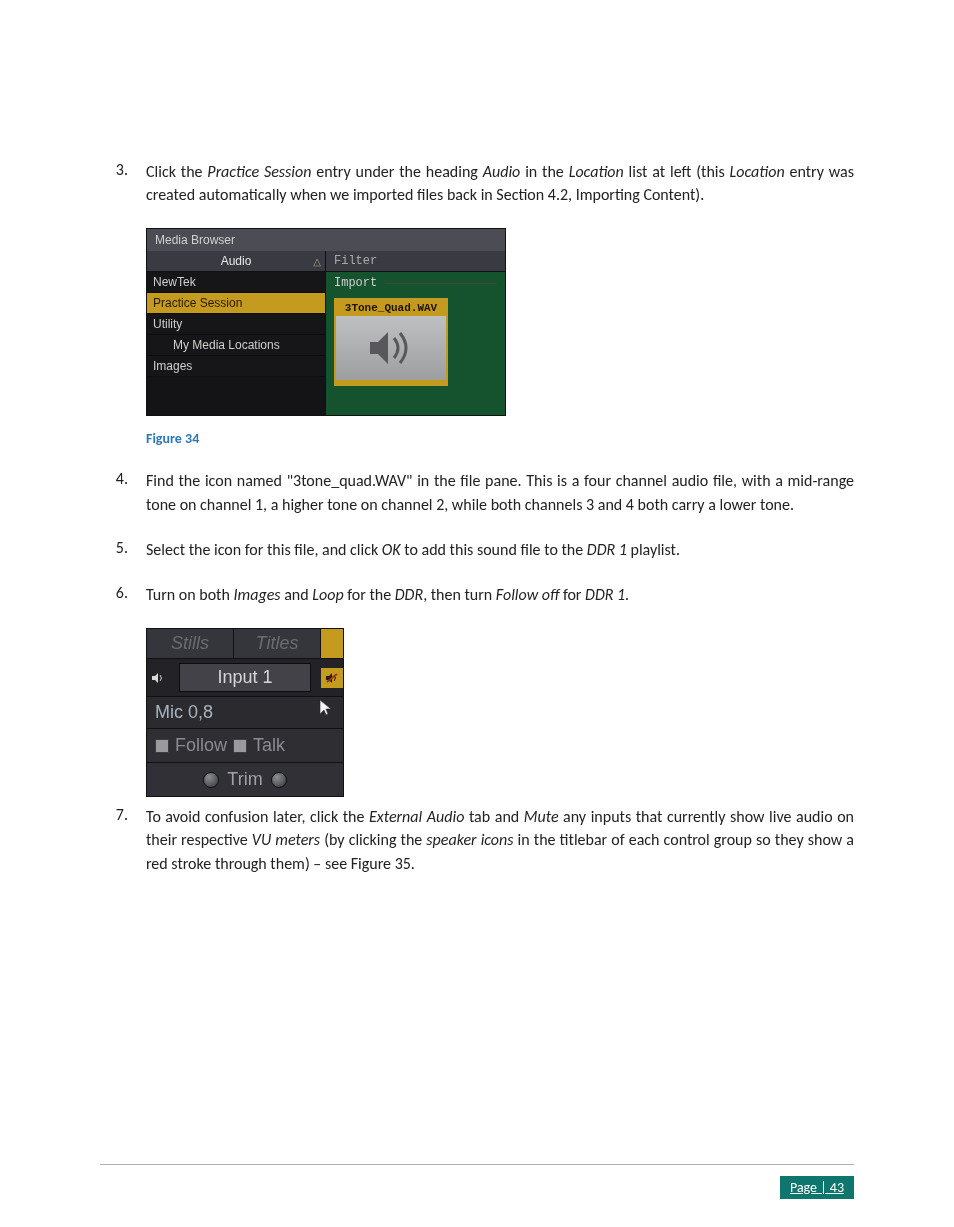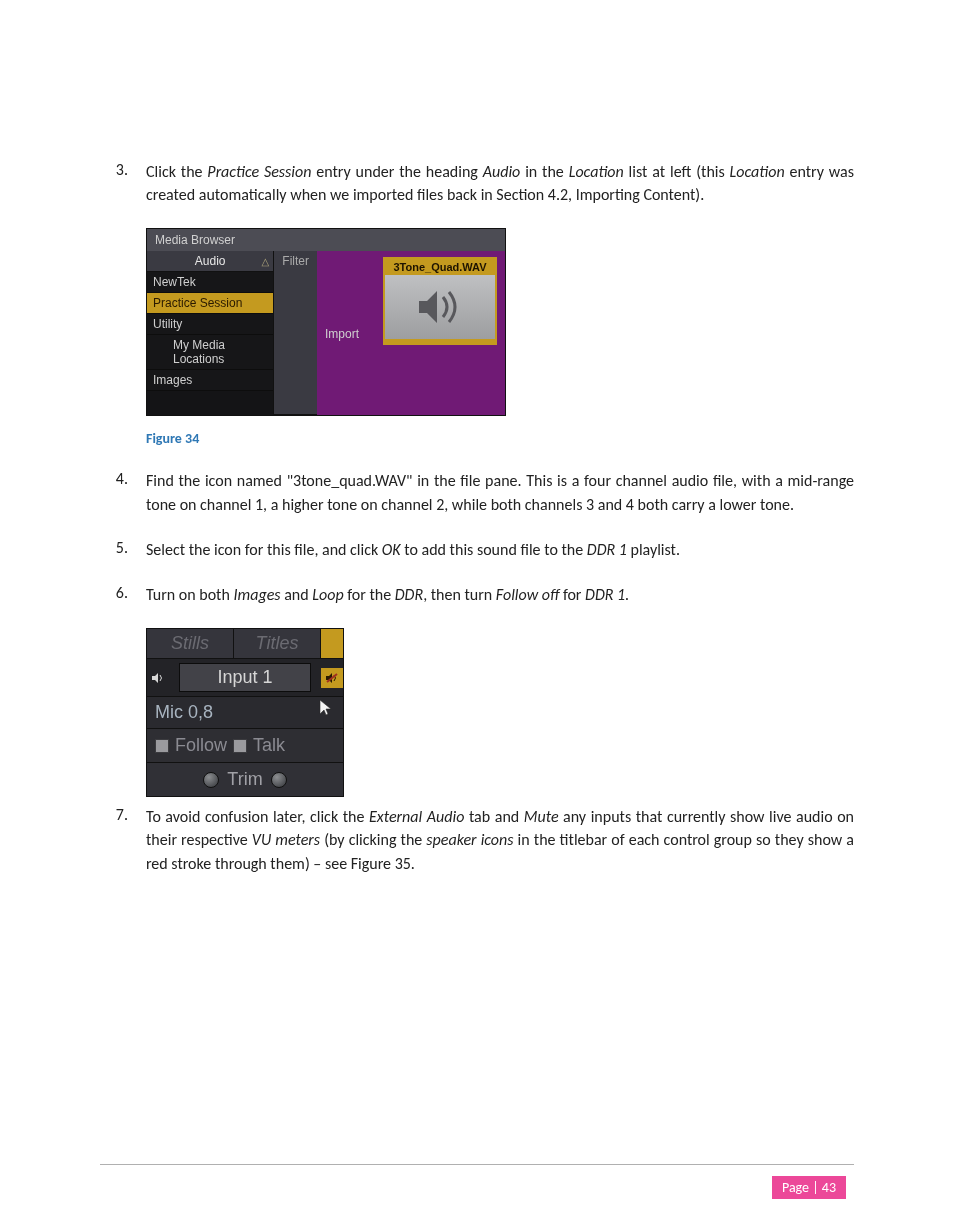--- a/index.html
+++ b/index.html
@@ -90,23 +90,24 @@
   .mb-list-sub {
     color: #cfcfcf;
     padding: 3px 6px 3px 26px;
     background: #161618;
     border-bottom: 1px solid #0d0d0d;
   }
   .mb-left-fill { flex:1; background:#141416; }
 
   .mb-right {
     flex: 1;
-    background: #701a75;
-    display: flex;
-    flex-direction: row;
+    background: #14532d;
+    display: flex;
+    flex-direction: column;
+    font-family: Liberation Mono, monospace;
   }
   .mb-filter {
     background: #3a3a42;
     color: #aaaaaa;
     padding: 3px 8px;
     border-bottom: 1px solid #111;
   }
   .mb-import-label {
     color: #cfcfcf;
     padding: 4px 8px 2px 8px;
@@ -233,26 +234,27 @@
   }
 
   .footer-rule {
     position: absolute;
     left: 100px; right: 100px; bottom: 60px;
     border-top: 1px solid #b0b0b0;
     padding-top: 2px;
   }
   .page-badge {
     position: absolute;
-    right: 108px;
+    right: 100px;
     bottom: 28px;
-    background: #ec4899;
+    background: #0f766e;
     color: #ffffff;
     font-size: 14px;
     padding: 3px 10px;
+    text-decoration: underline;
   }
 </style>
 </head>
 <body>
 
 <div class="page">
 
   <div class="ol-item">
     <div class="ol-num">3.</div>
     <div class="ol-body">

